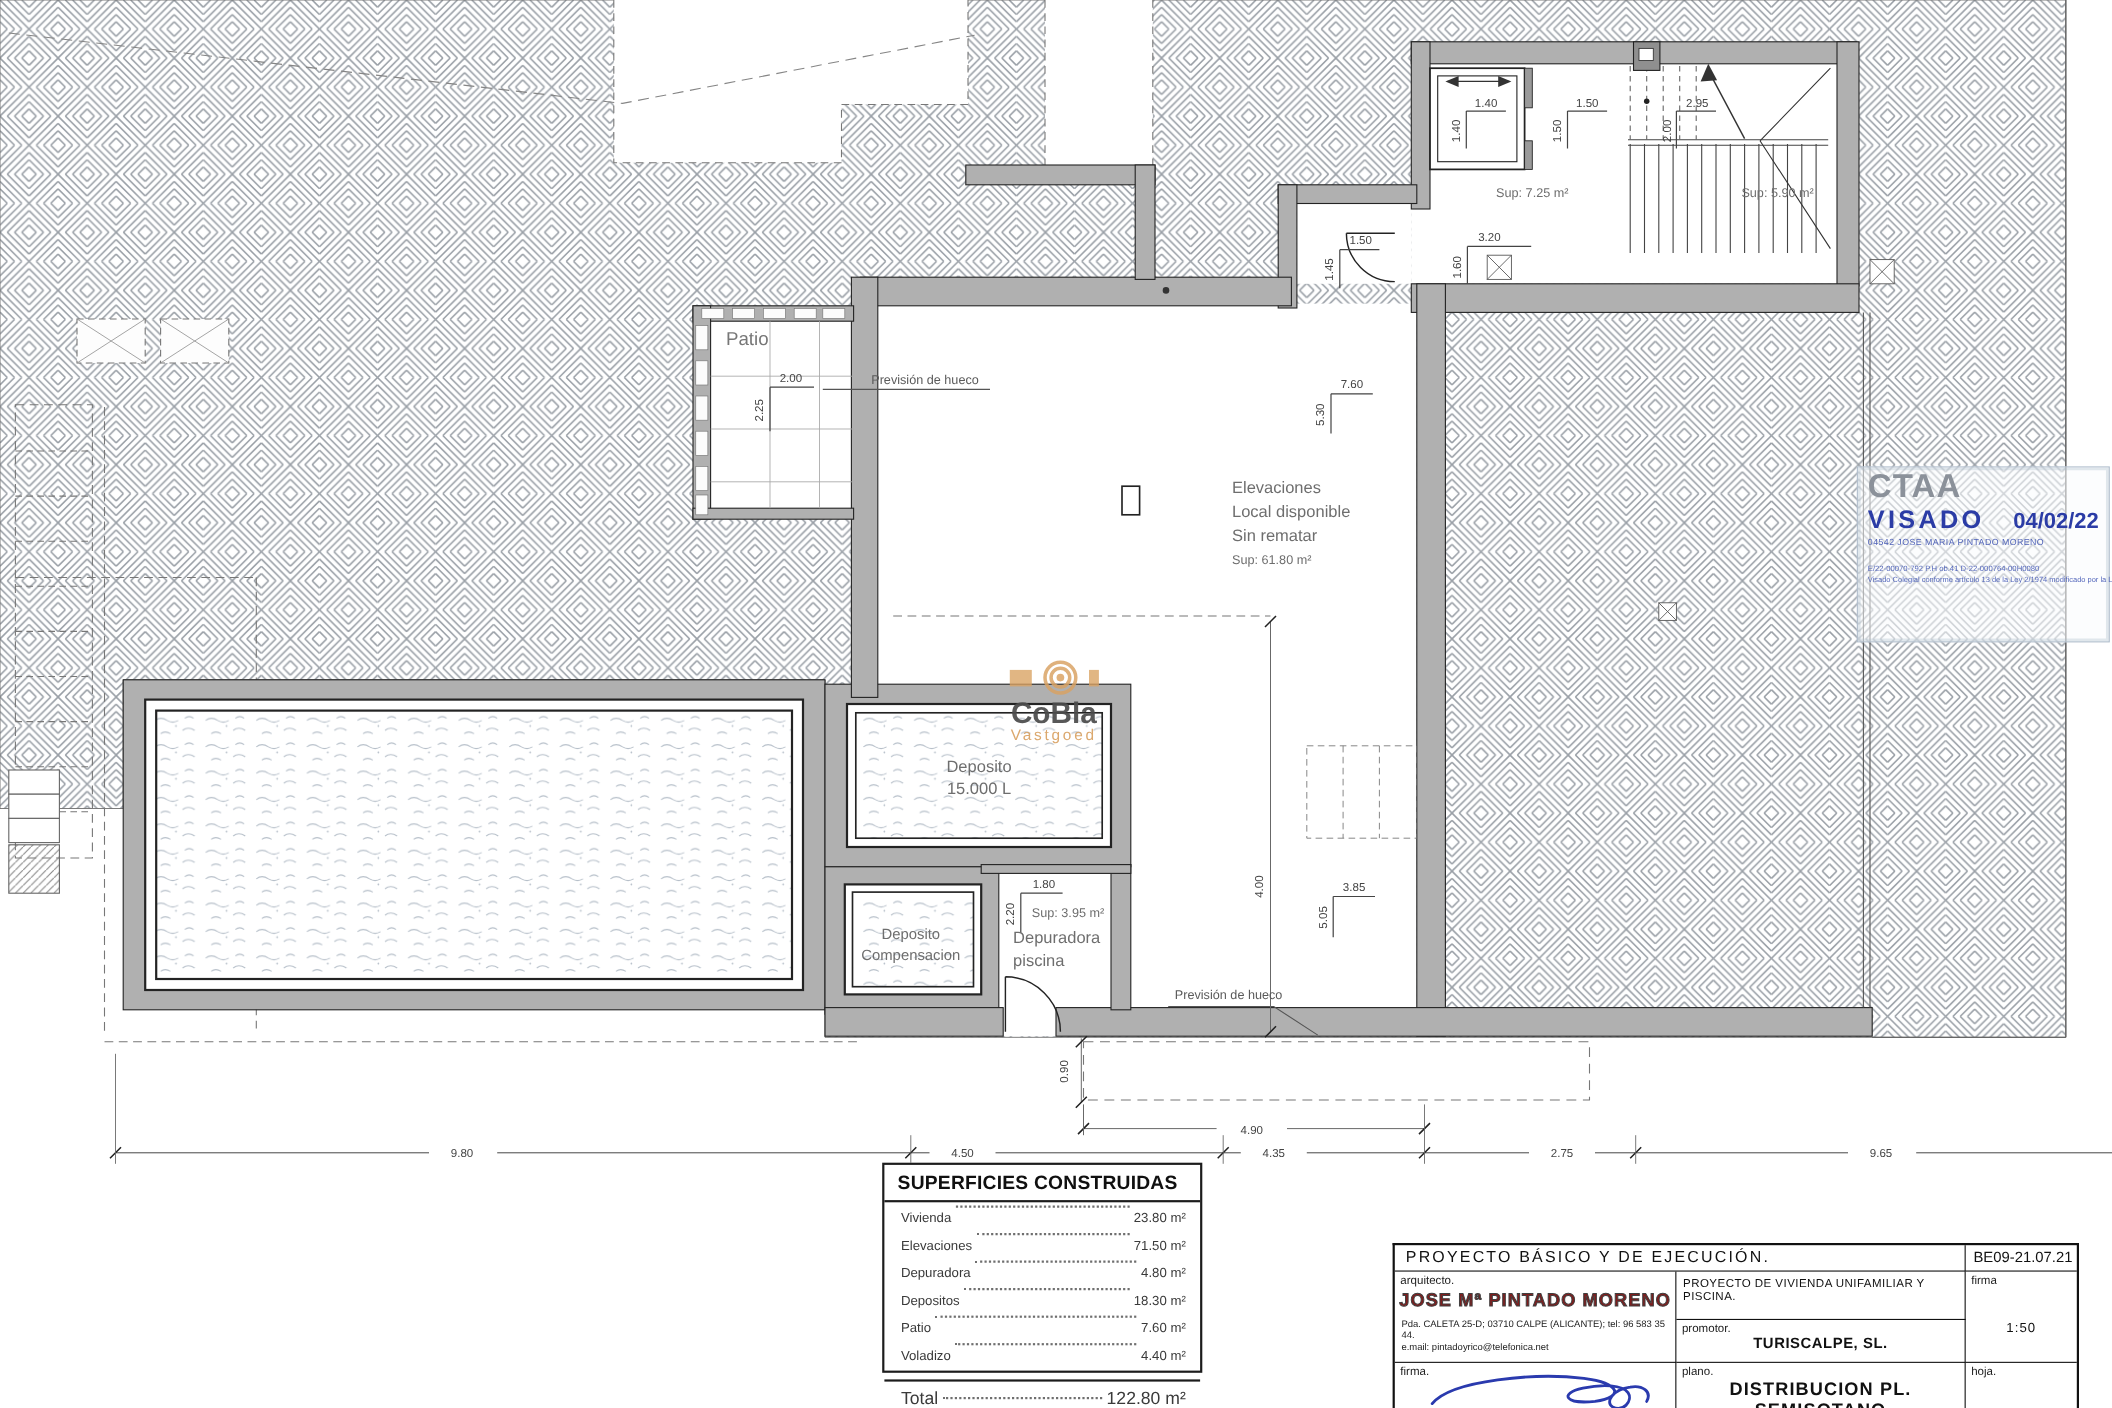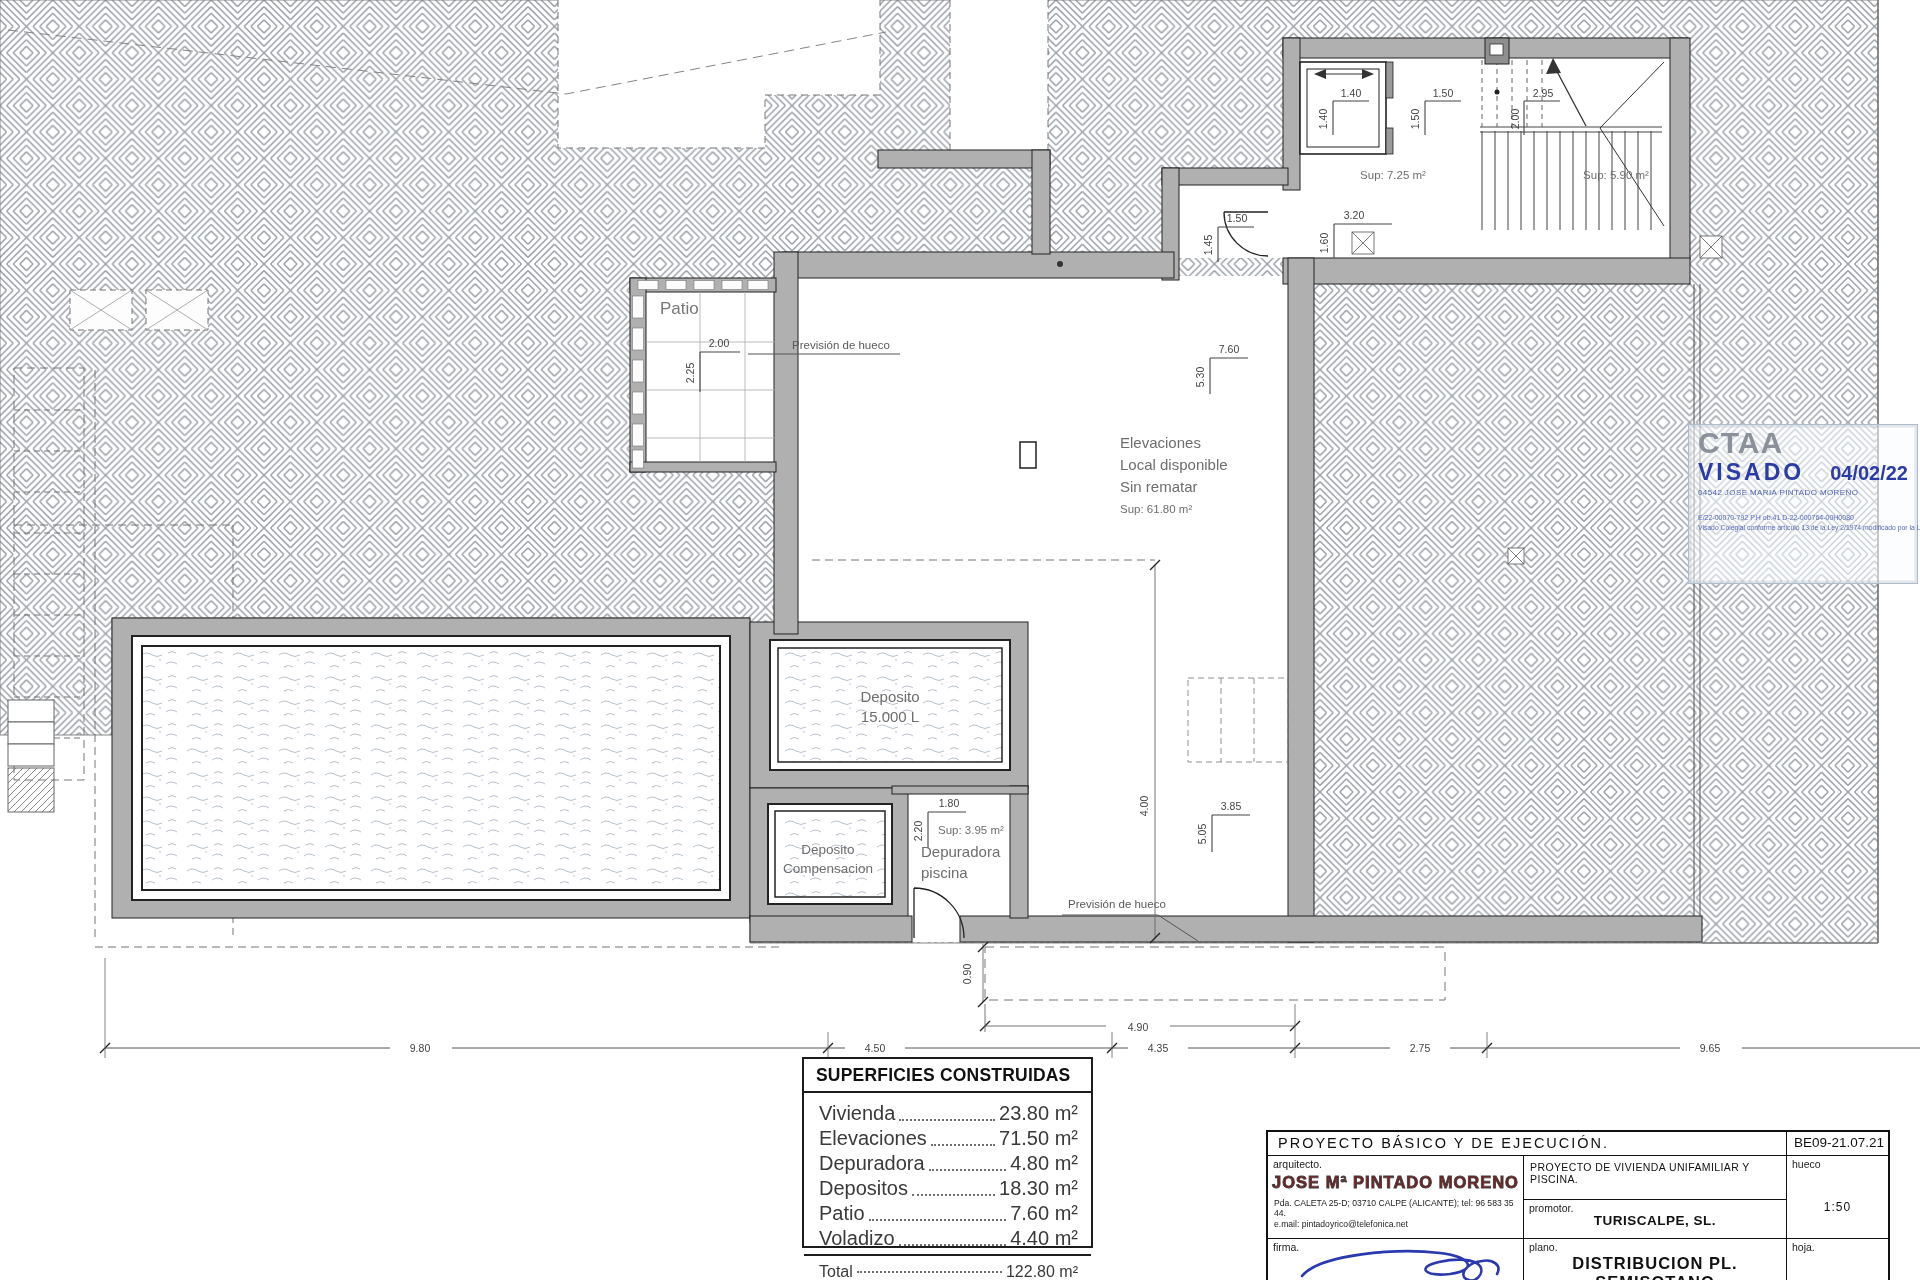--- a/index.html
+++ b/index.html
@@ -6,21 +6,21 @@
   .canvas{position:relative;width:1920px;height:1280px;overflow:hidden;background:#fff;
           font-family:"Liberation Sans",sans-serif}
   .canvas > svg{position:absolute;left:0;top:0}
 
   
   .atable{position:absolute;left:802px;top:1057px;width:291px;height:191px;border:2.5px solid #1c1c1c;
           background:#fff;box-sizing:border-box;color:#3a3a3a}
   .atable .hd{font-size:17.5px;font-weight:bold;color:#101010;padding:6px 0 5px 12px;
               border-bottom:2.5px solid #1c1c1c;letter-spacing:.2px}
   .atable .rws{padding:7px 13px 4px 15px}
-  .arow{display:flex;align-items:flex-end;font-size:20px;height:25px}
+  .arow{display:flex;align-items:flex-start;font-size:12px;height:25px}
   .arow .dots,.atotal .dots{flex:1;border-bottom:2px dotted #6f6f6f;margin:0 4px;position:relative;top:-4px}
   .arow .val,.atotal .val{white-space:nowrap}
   .atotal{display:flex;align-items:baseline;font-size:16px;border-top:2.5px solid #1c1c1c;
           padding:7px 13px 0 15px}
 
   
   .tb{position:absolute;left:1266px;top:1130px;width:624px;height:150px;background:#fff;
       border:2px solid #111;border-bottom:none;box-sizing:border-box;display:grid;
       grid-template-columns:256px 263px 101px;grid-template-rows:24px 44px 39px 41px;color:#111}
   .tb .c{border-right:1.5px solid #111;border-bottom:1.5px solid #111;position:relative;
@@ -366,21 +366,21 @@
     <div class="archname">JOSE Mª PINTADO MORENO</div>
     <div class="addr">Pda.  CALETA  25-D;  03710  CALPE  (ALICANTE);  tel:  96 583 35 44.</div>
     <div class="mail">e.mail:  pintadoyrico@telefonica.net</div>
   </div>
   <div class="c c-prom">
     <span class="lab">promotor.</span>
     <div class="promval">TURISCALPE,  SL.</div>
   </div>
   <div class="c c-desc">PROYECTO  DE  VIVIENDA  UNIFAMILIAR  Y  PISCINA.</div>
   <div class="c c-esc">
-    <span class="lab">hueco</span>
+    <span class="lab">firma</span>
     <div class="escval">1:50</div>
   </div>
   <div class="c c-firma">
     <span class="lab">firma.</span>
     <svg width="220" height="45" viewBox="0 0 220 45">
       <path d="M10,34 C28,12 105,6 148,11 C180,15 186,28 158,32 C132,35 124,25 147,20 C165,16 183,17 188,24 C193,32 183,42 174,37 C167,33 174,21 190,19 C201,17 210,23 205,32" fill="none" stroke="#2a3aae" stroke-width="2.6" stroke-linecap="round"></path>
     </svg>
   </div>
   <div class="c c-plano">
     <span class="lab">plano.</span>
@@ -395,14 +395,29 @@
   <div class="ctaa">CTAA</div>
   <div class="vrow">
     <span class="visado">VISADO</span>
     <span class="vdate">04/02/22</span>
   </div>
   <div class="holder">04542 JOSE MARIA PINTADO MORENO</div>
   <div class="refs">E/22-00070-792      P.H ob.41      D-22-000764-00H0080</div>
   <div class="legal">Visado Colegial conforme artículo 13 de la Ley 2/1974 modificado por la Ley 25/2009</div>
 </div>
 
-
+<div class="wm">
+  <div class="icon-row">
+    <span class="blk"></span>
+    <svg width="46" height="38" viewBox="0 0 46 38">
+      <g fill="none" stroke="#d9a263" stroke-width="3.2" opacity="0.9">
+        <circle cx="23" cy="19" r="14"></circle>
+            <circle cx="23" cy="19" r="8.5"></circle>
+      </g>
+      <circle cx="23" cy="19" r="3.5" fill="#d9a263" opacity="0.9"></circle>
+    </svg>
+    <span class="blk2"></span>
+  </div>
+  <div class="nm">CoBla</div>
+  <div class="sub">Vastgoed</div>
 </div>
 
+</div>
+
 </body></html>

